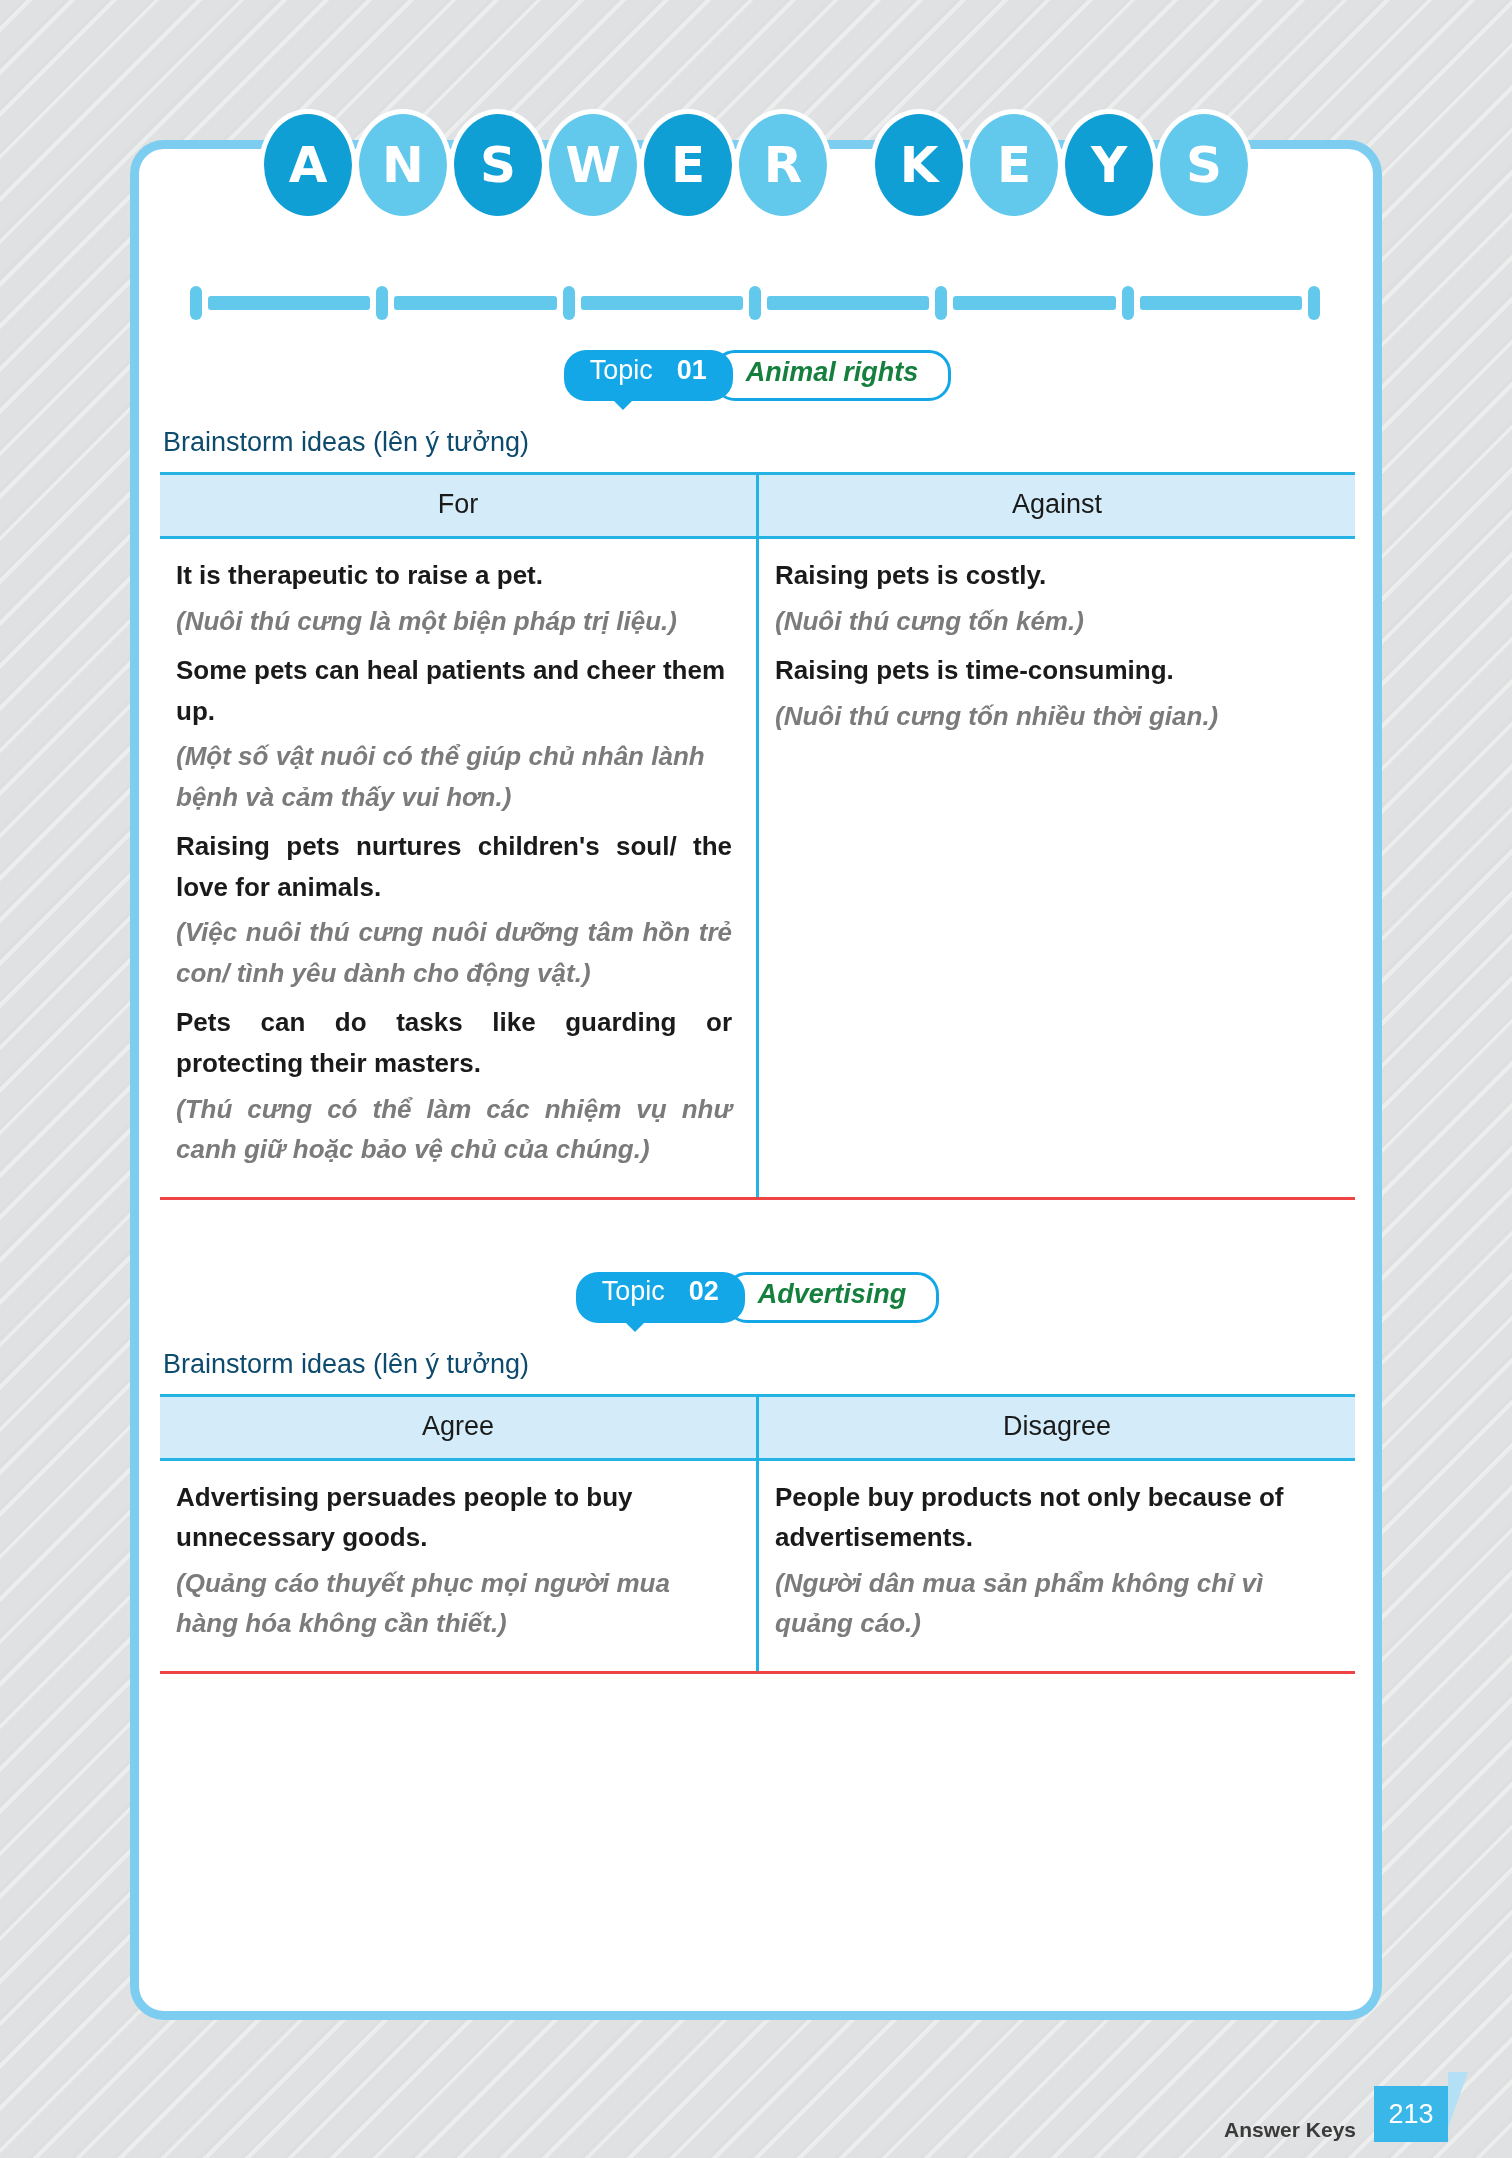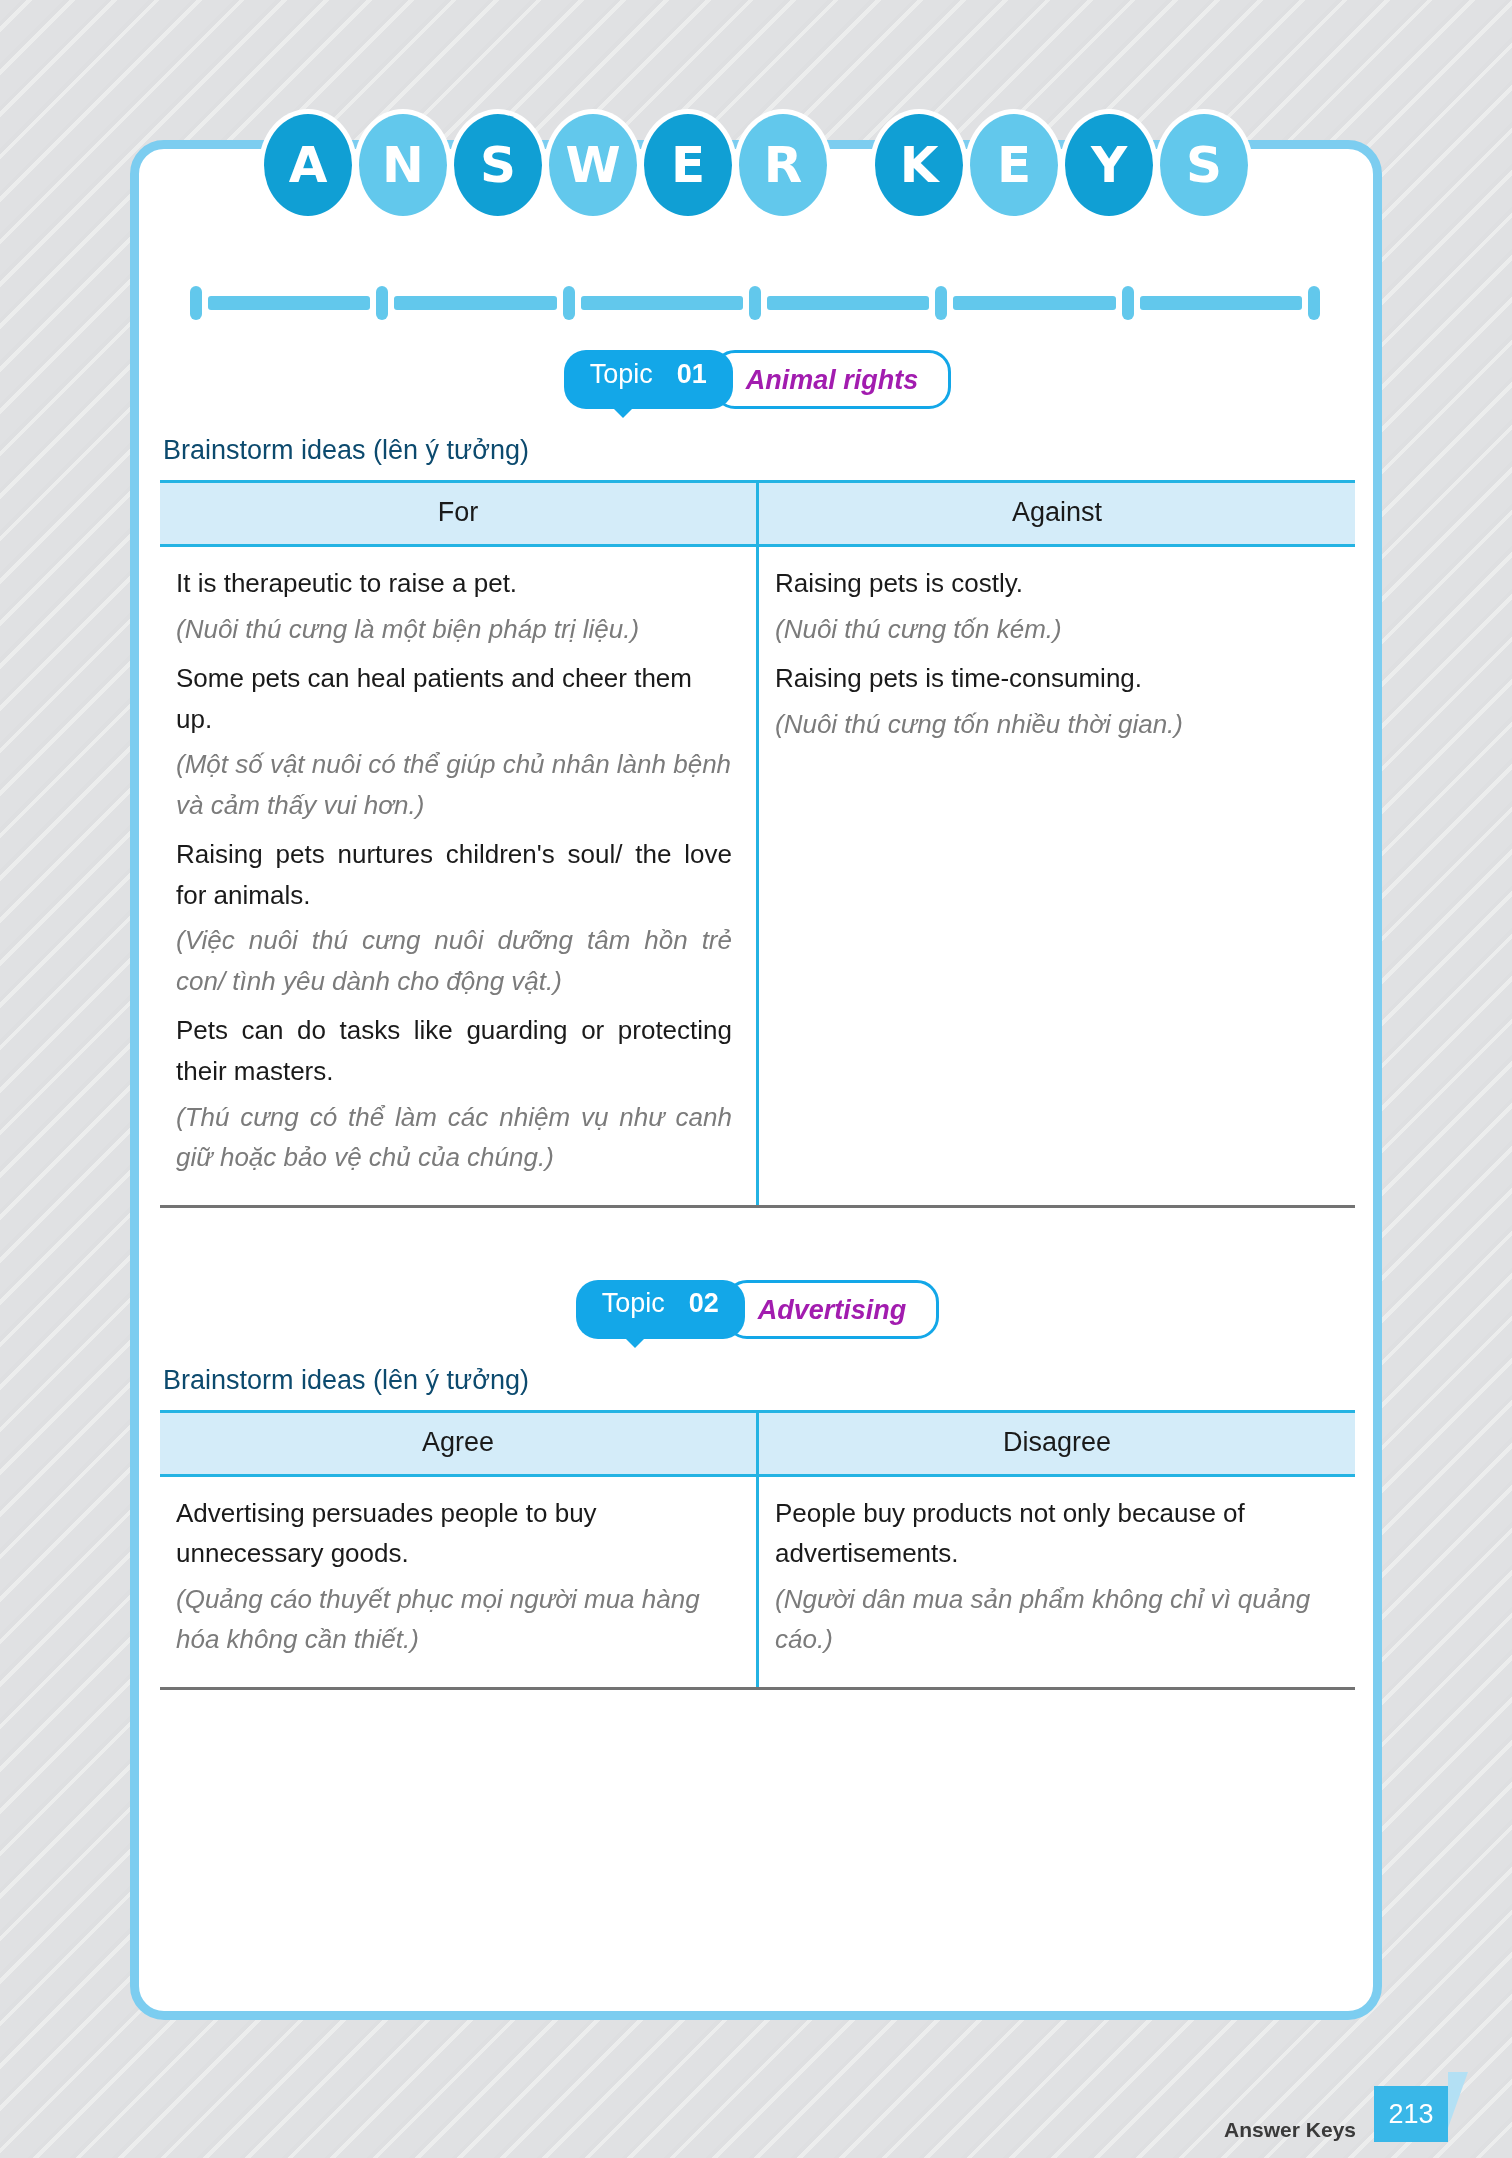--- a/index.html
+++ b/index.html
@@ -129,25 +129,25 @@
     left: 48px;
     bottom: -9px;
     width: 0; height: 0;
     border-left: 11px solid transparent;
     border-right: 11px solid transparent;
     border-top: 11px solid #13a7e8;
   }
   .topic-right {
     background: #ffffff;
     border: 3px solid #13a7e8;
-    color: #a21caf;
+    color: #15803d;
     font-size: 27px;
     font-weight: bold;
     font-style: italic;
-    padding: 12px 30px 10px 30px;
+    padding: 4px 30px 10px 30px;
     border-radius: 22px;
     margin-left: -20px;
     position: relative;
     z-index: 1;
     white-space: nowrap;
     display: flex;
     align-items: center;
   }
 
   
@@ -170,23 +170,24 @@
     border-right: 3px solid #24b3e3;
     font-size: 27px;
     font-weight: normal;
     color: #1a1a1a;
     padding: 14px 0 16px 0;
     text-align: center;
   }
   table.answer-table th:last-child { border-right: none; }
   table.answer-table td {
     border-right: 3px solid #24b3e3;
-    border-bottom: 3px solid #737373;
+    border-bottom: 3px solid #ef4444;
     vertical-align: top;
     padding: 16px 24px 18px 16px;
+    font-weight: bold;
   }
   table.answer-table td:last-child { border-right: none; }
 
   .cell p {
     margin: 0 0 5px 0;
     font-size: 26px;
     line-height: 1.56;
     color: #1a1a1a;
   }
   .cell p.vi {

